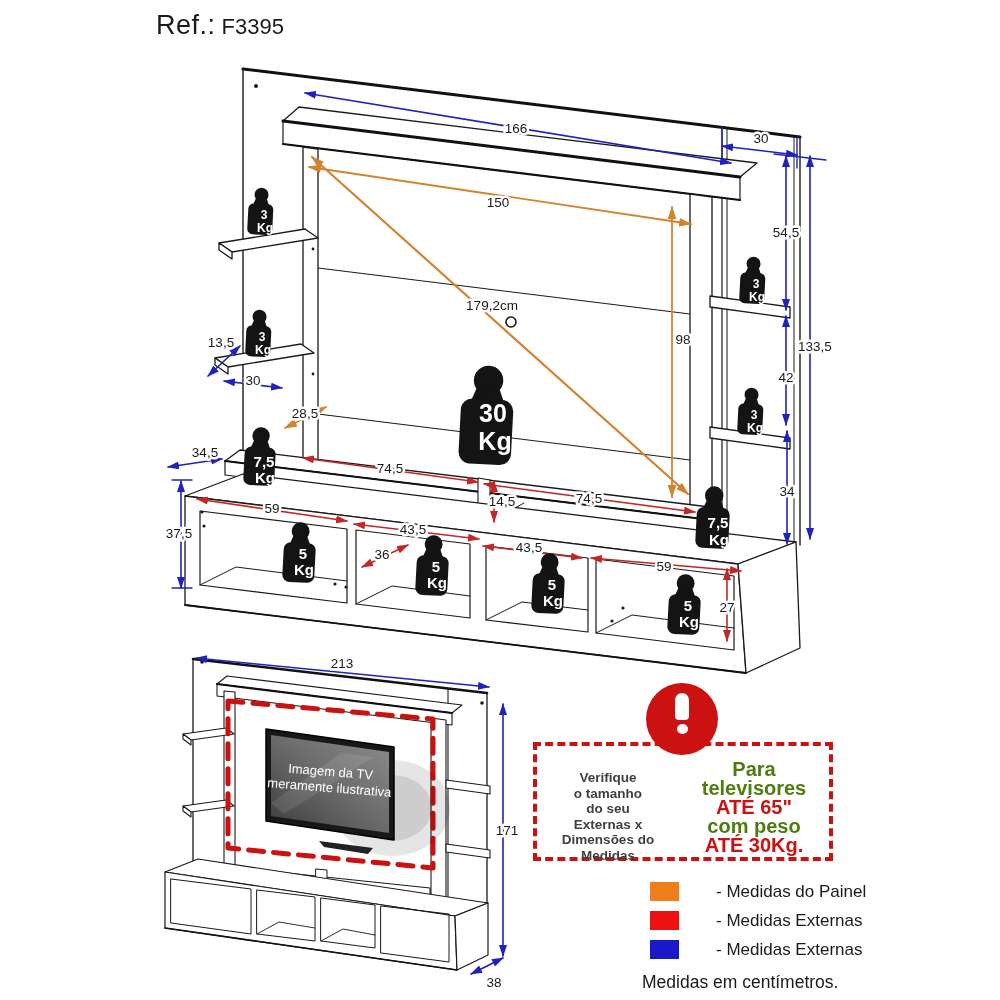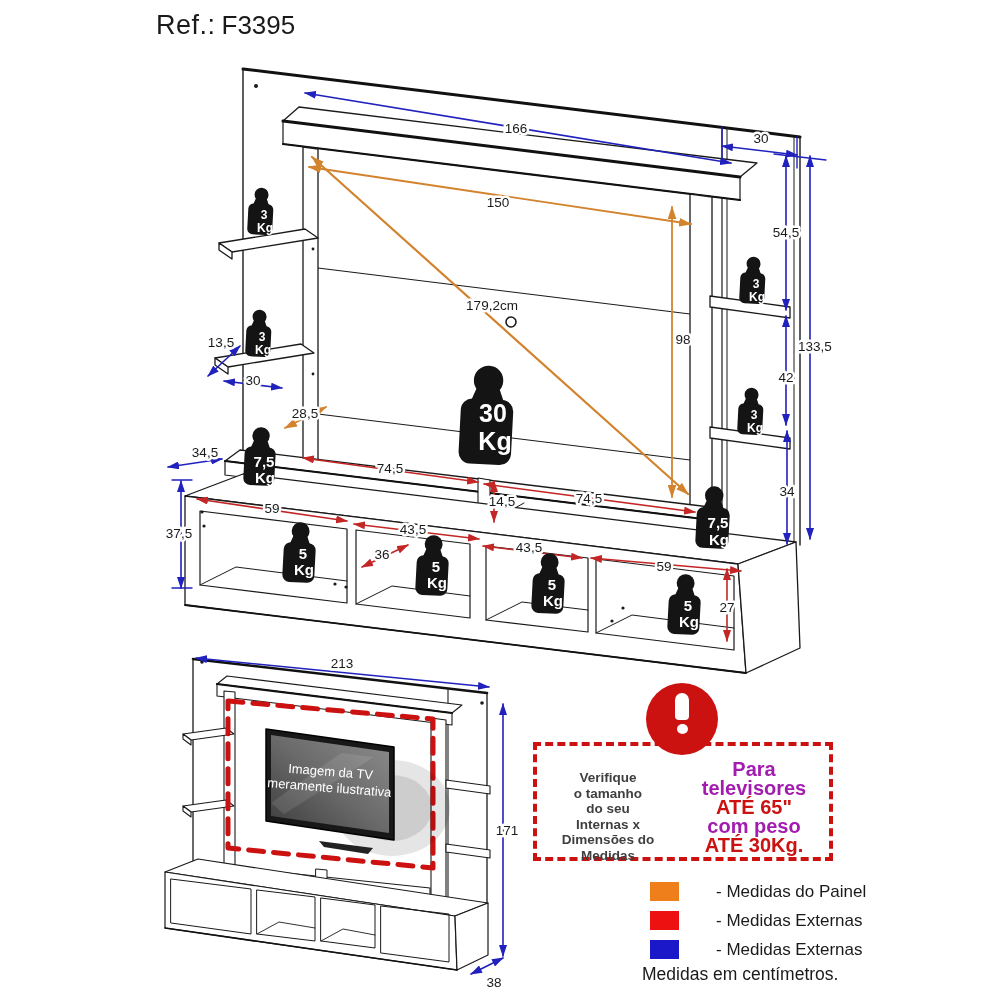--- a/index.html
+++ b/index.html
@@ -5,38 +5,38 @@
   html,body{margin:0;padding:0;background:#fff;}
   body{width:1000px;height:1000px;position:relative;overflow:hidden;
        font-family:"Liberation Sans", sans-serif;color:#1a1a1a;}
   svg text{font-family:"Liberation Sans", sans-serif;}
   .dim{font-size:13.5px;fill:#1a1a1a;text-anchor:middle;
        paint-order:stroke;stroke:#ffffff;stroke-width:5px;stroke-linejoin:round;}
   .wtxt{fill:#ffffff;text-anchor:middle;font-weight:bold;}
   .tvtxt{fill:#ffffff;font-size:13px;text-anchor:middle;}
   .title{position:absolute;left:156px;top:10px;}
   .title .ref{font-size:27px;letter-spacing:.5px;text-align:right;}
-  .title .val{font-size:26px;margin-left:6px;}
+  .title .val{font-size:22px;margin-left:6px;}
   .warnbox{position:absolute;left:533px;top:742px;width:292px;height:111px;
            border:4px dashed #CC1111;background:#fff;display:flex;z-index:1;}
   .warncircle{position:absolute;left:646px;top:683px;width:72px;height:72px;
               border-radius:50%;background:#CC1111;z-index:2;}
   .excl-bar{width:14px;height:27px;background:#fff;border-radius:7px 7px 4px 4px;margin:10px auto 4px;}
   .excl-dot{width:11px;height:10px;background:#fff;border-radius:50%;margin:0 auto;}
   .warn-left{width:142px;padding-top:24px;text-align:center;
              font-size:13.5px;line-height:15.5px;font-weight:bold;color:#3f3f3f;}
   .warn-right{width:150px;padding-top:14px;text-align:center;
               font-size:20px;line-height:19px;font-weight:bold;}
-  .warn-right .blk{color:#a21caf;}
+  .warn-right .blk{color:#4d7c0f;}
   .warn-right .red{color:#CC1111;}
   .legend{position:absolute;left:650px;top:877px;width:340px;}
   .lrow{display:flex;align-items:center;height:29px;}
   .sq{width:29px;height:19px;margin-right:9px;flex:none;}
   .ltext{font-size:17px;color:#1a1a1a;margin-left:28px;}
-  .lfoot{font-size:17.5px;color:#1a1a1a;margin-top:0;margin-left:-8px;}
+  .lfoot{font-size:17.5px;color:#1a1a1a;margin-top:8px;margin-left:-8px;}
 </style>
 </head>
 <body>
 
 <div class="title">
   <span class="ref">Ref.:</span><span class="val">F3395</span>
 </div>
 
 <svg width="1000" height="1000" viewBox="0 0 1000 1000" style="position:absolute;left:0;top:0;">
   <defs>
@@ -326,21 +326,21 @@
     <text class="dim" x="507" y="835">171</text>
     <text class="dim" x="494" y="987">38</text>
   </g>
 </svg>
 
 <div class="warnbox">
   <div class="warn-left">
     <div>Verifique</div>
     <div>o tamanho</div>
     <div>do seu</div>
-    <div>Internas x</div>
+    <div>Externas x</div>
     <div>Dimensões do Medidas</div>
   </div>
   <div class="warn-right">
     <div class="blk">Para televisores</div>
     <div class="red">ATÉ 65"</div>
     <div class="blk">com peso</div>
     <div class="red">ATÉ 30Kg.</div>
   </div>
 </div>
 <div class="warncircle">

